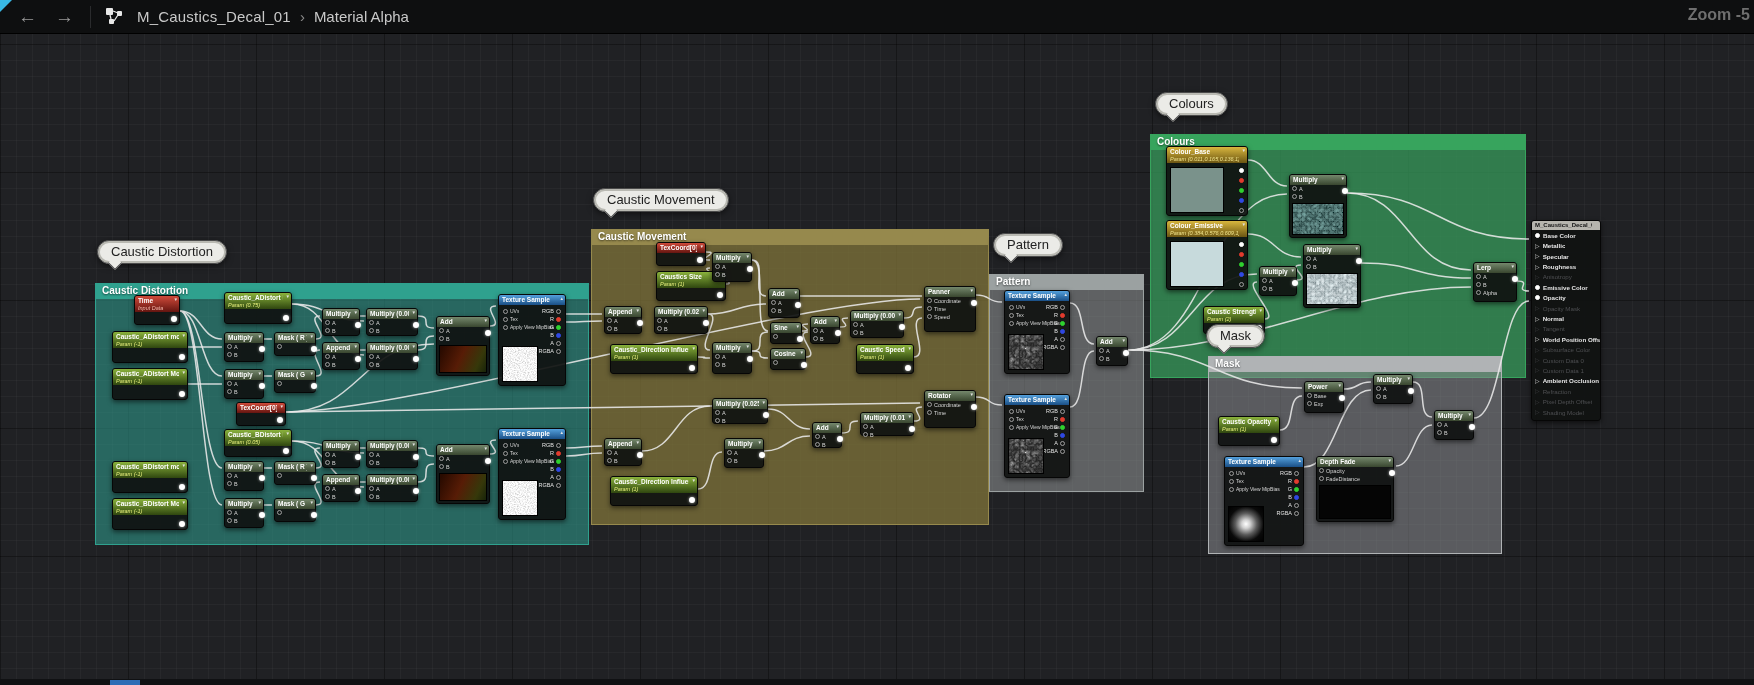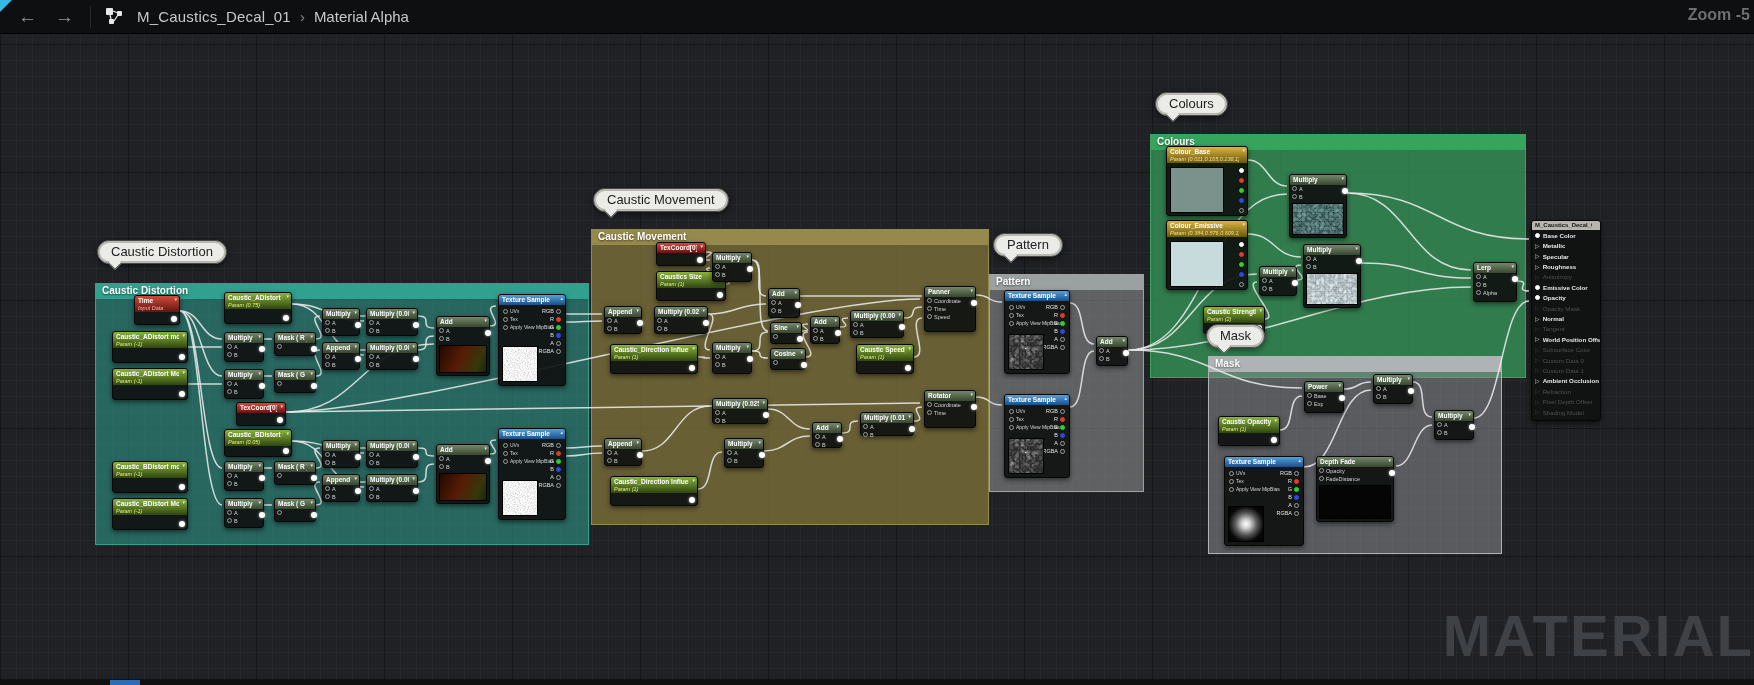--- a/index.html
+++ b/index.html
@@ -102,21 +102,20 @@
   .orow.off .lbl { color:#4e4f52; }
   .arrow { font-size:6px; line-height:1; flex:none; }
   .orow.on .arrow { color:#cfcfcf; }
   .orow.off .arrow { color:#3c3d40; }
 </style>
 </head>
 <body>
 
 <div id="app">
   <div id="canvas">
-    <div id="watermark">MATERIAL</div>
     <div id="comments">
         <div class="comment" style="left: 95px; top: 283px; width: 494px; height: 262px; background: rgba(47, 150, 136, 0.6); border-color: rgb(47, 161, 142);">
           <div class="comment-head" style="background: rgb(47, 161, 142);">Caustic Distortion</div>
         </div>
         <div class="comment" style="left: 591px; top: 229px; width: 398px; height: 296px; background: rgba(128, 116, 58, 0.75); border-color: rgb(150, 137, 77);">
           <div class="comment-head" style="background: rgb(150, 137, 77);">Caustic Movement</div>
         </div>
         <div class="comment" style="left: 989px; top: 274px; width: 155px; height: 218px; background: rgba(148, 151, 151, 0.55); border-color: rgb(155, 161, 161);">
           <div class="comment-head" style="background: rgb(155, 161, 161);">Pattern</div>
         </div>

